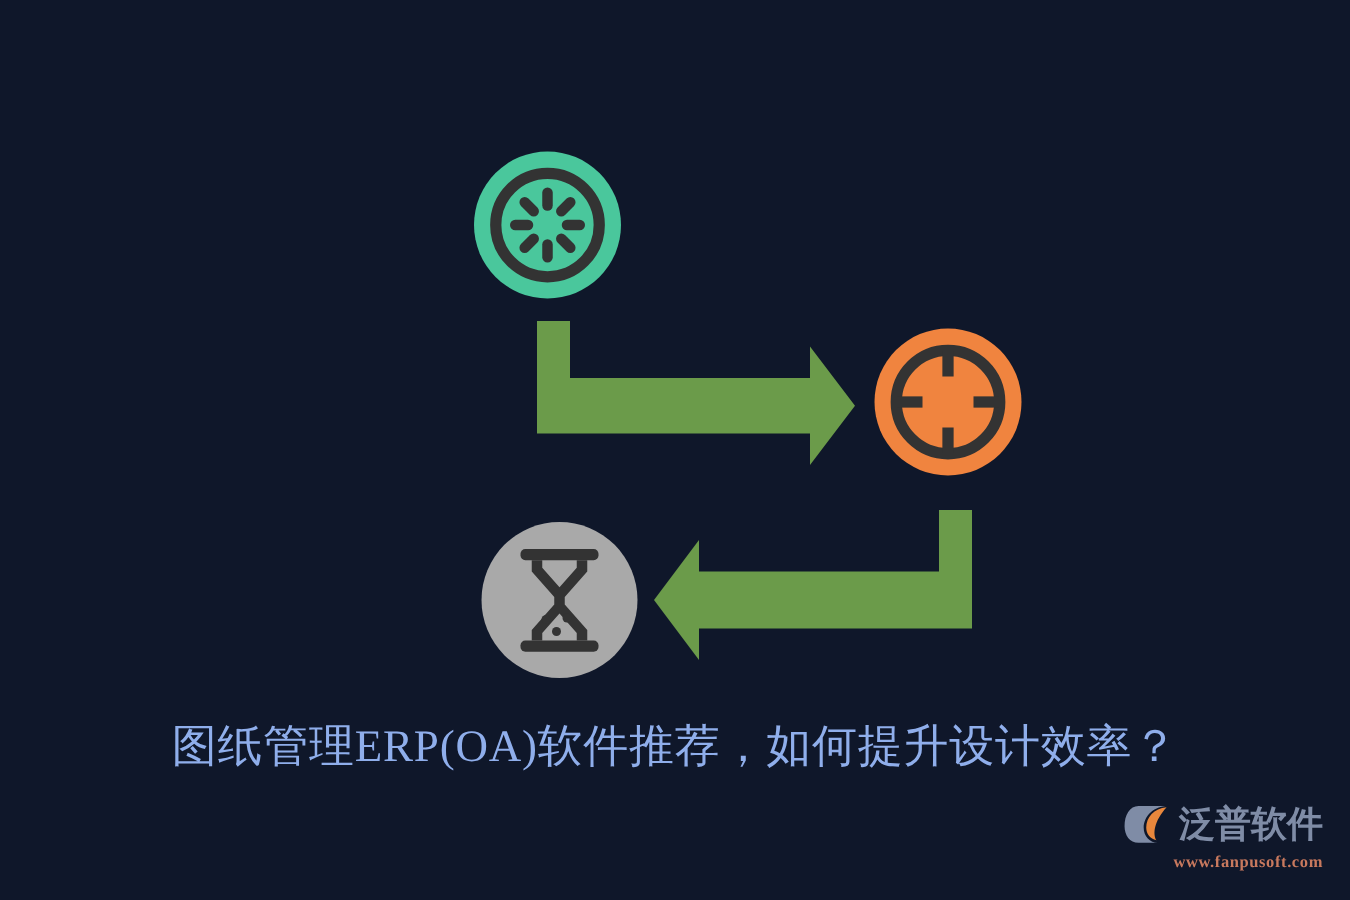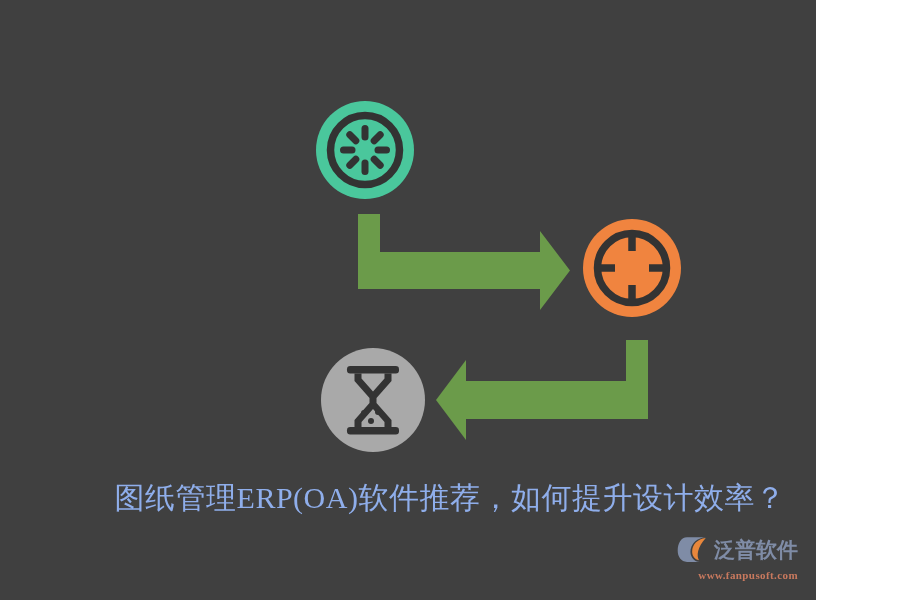--- a/index.html
+++ b/index.html
@@ -6,23 +6,23 @@
   html, body {
     margin: 0;
     padding: 0;
     background: #ffffff;
   }
   body {
     font-family: "Liberation Sans", sans-serif;
   }
   #canvas {
     position: relative;
-    width: 816px;
+    width: 900px;
     height: 600px;
-    background: #404040;
+    background: #0f172a;
     overflow: hidden;
     margin: 0;
   }
   #flow-svg {
     position: absolute;
     left: 0;
     top: 0;
     width: 900px;
     height: 600px;
     display: block;
@@ -55,21 +55,21 @@
     height: 36px;
   }
   #brand-mark {
     width: 34px;
     height: 34px;
     margin-right: 4px;
     flex: 0 0 auto;
   }
   #brand-name {
     font-family: "Liberation Sans", sans-serif;
-    font-size: 21px;
+    font-size: 24px;
     font-weight: 700;
     color: #7F8CA6;
     line-height: 34px;
     white-space: nowrap;
   }
   #brand-url {
     text-align: right;
     font-family: "Liberation Serif", serif;
     font-size: 11px;
     font-weight: 700;

